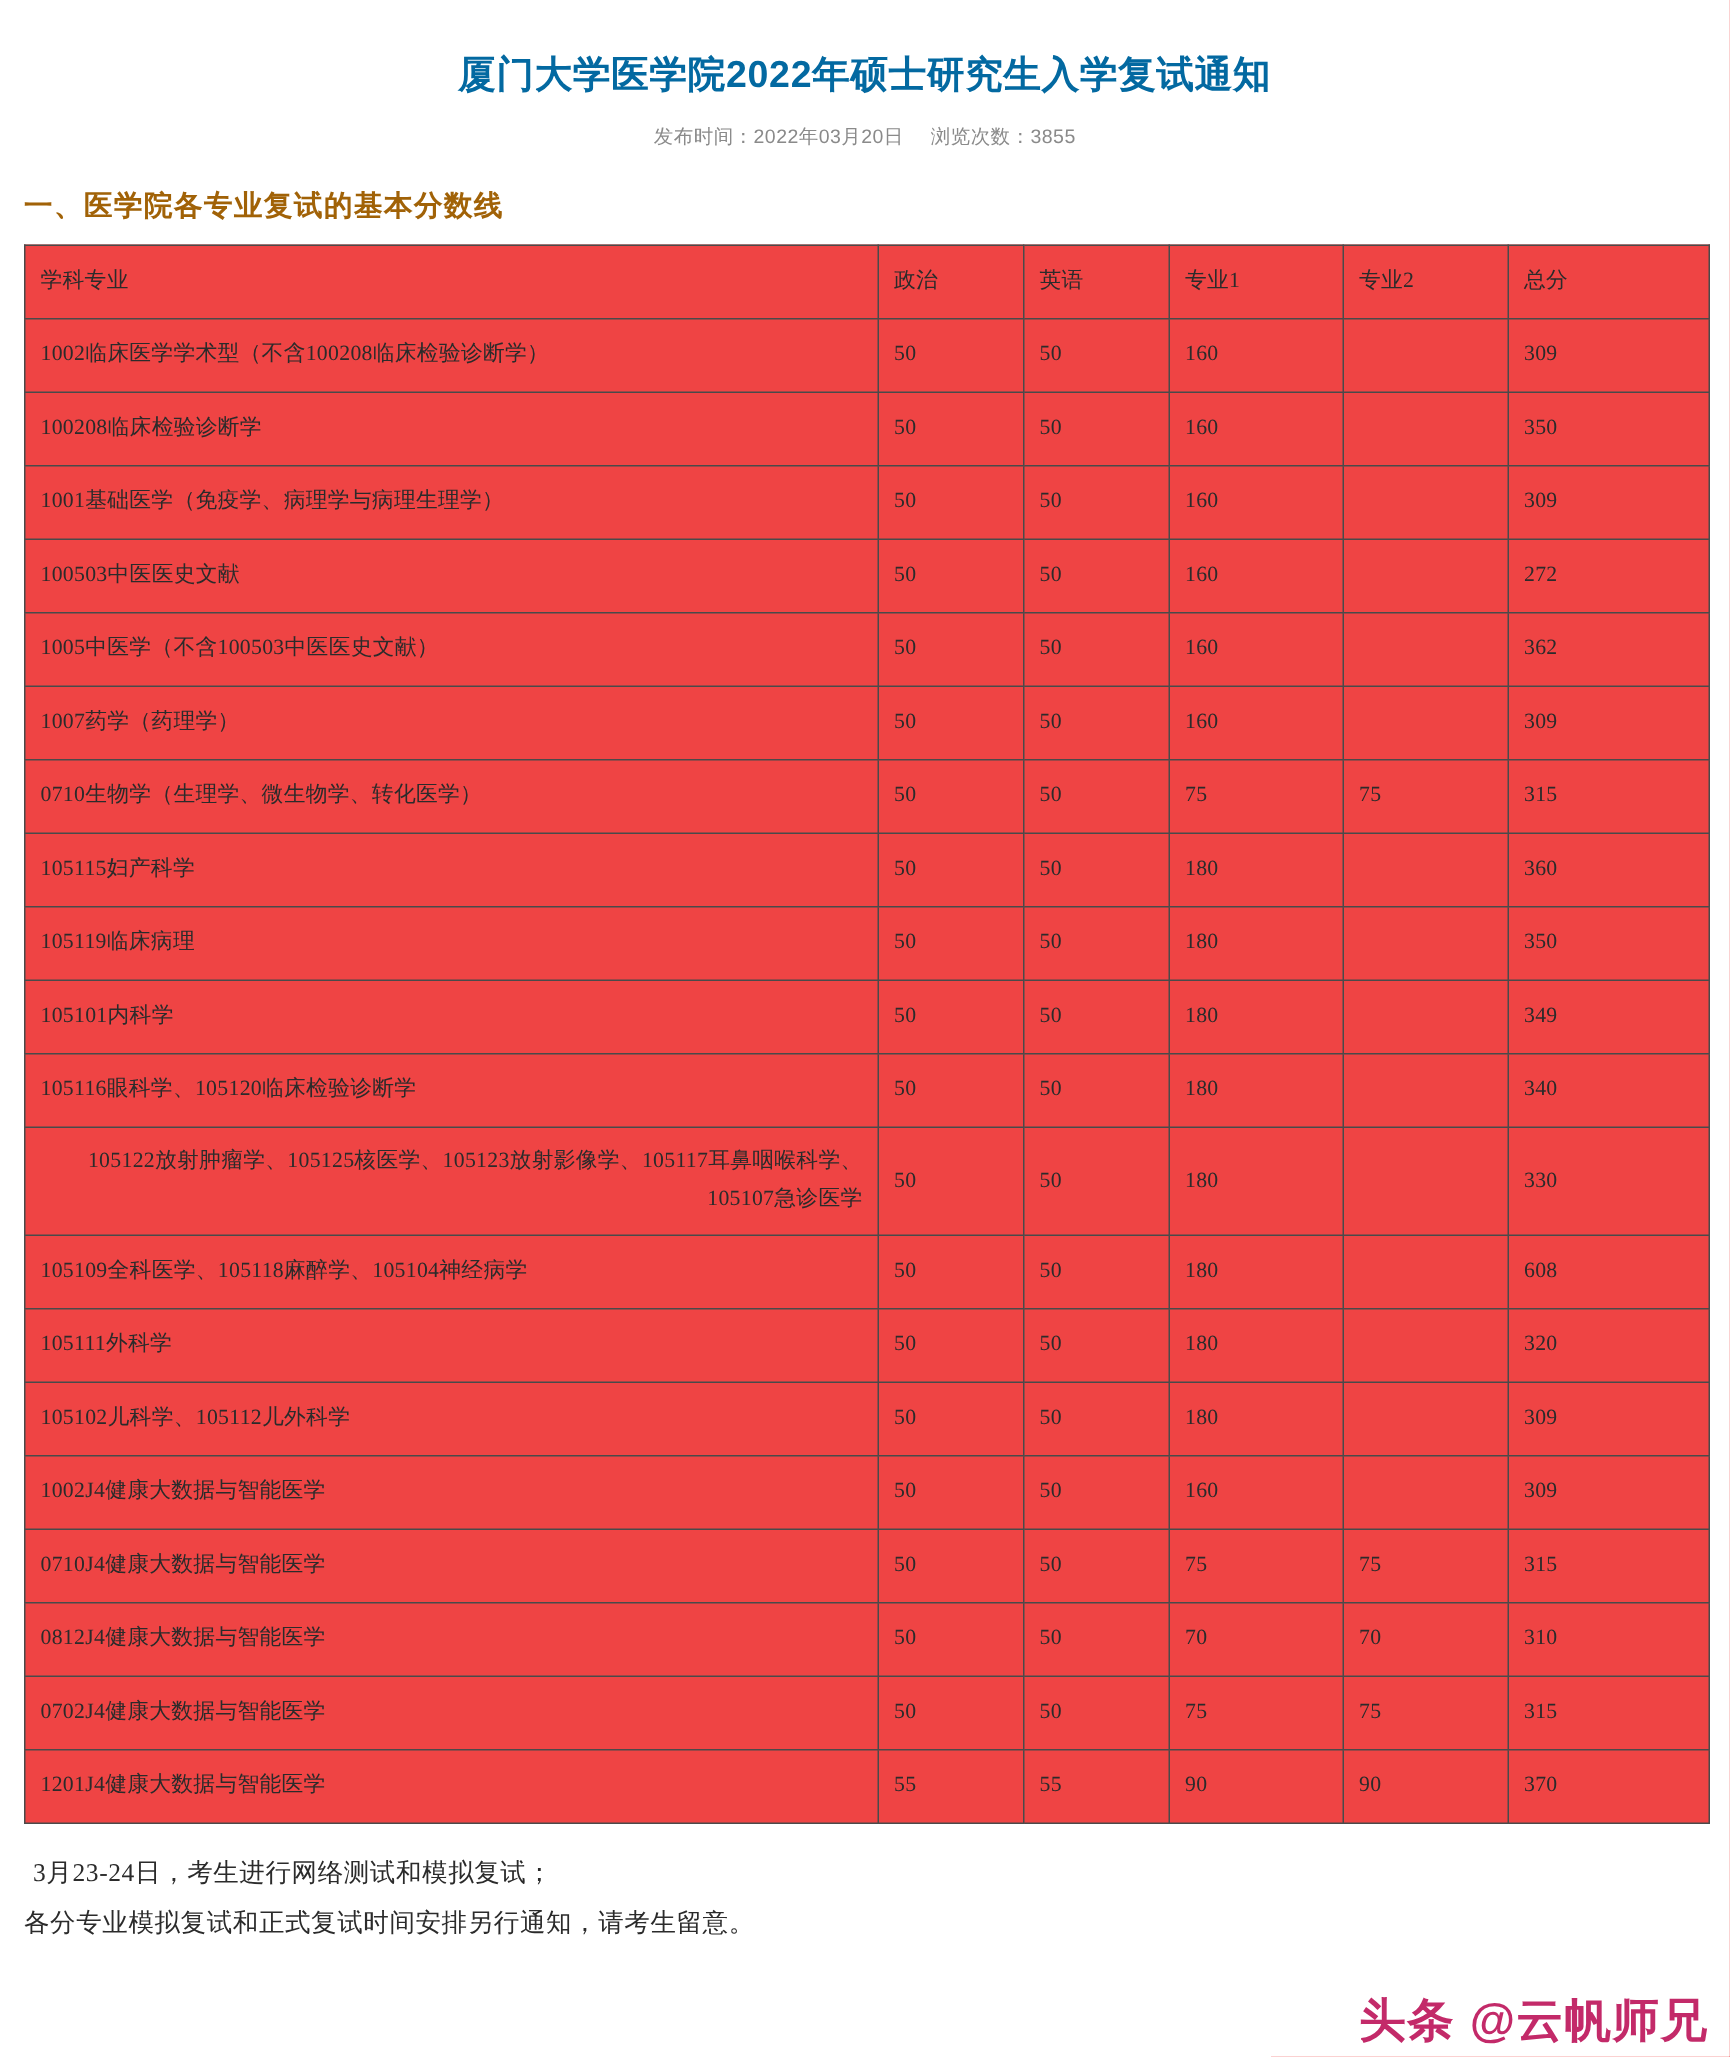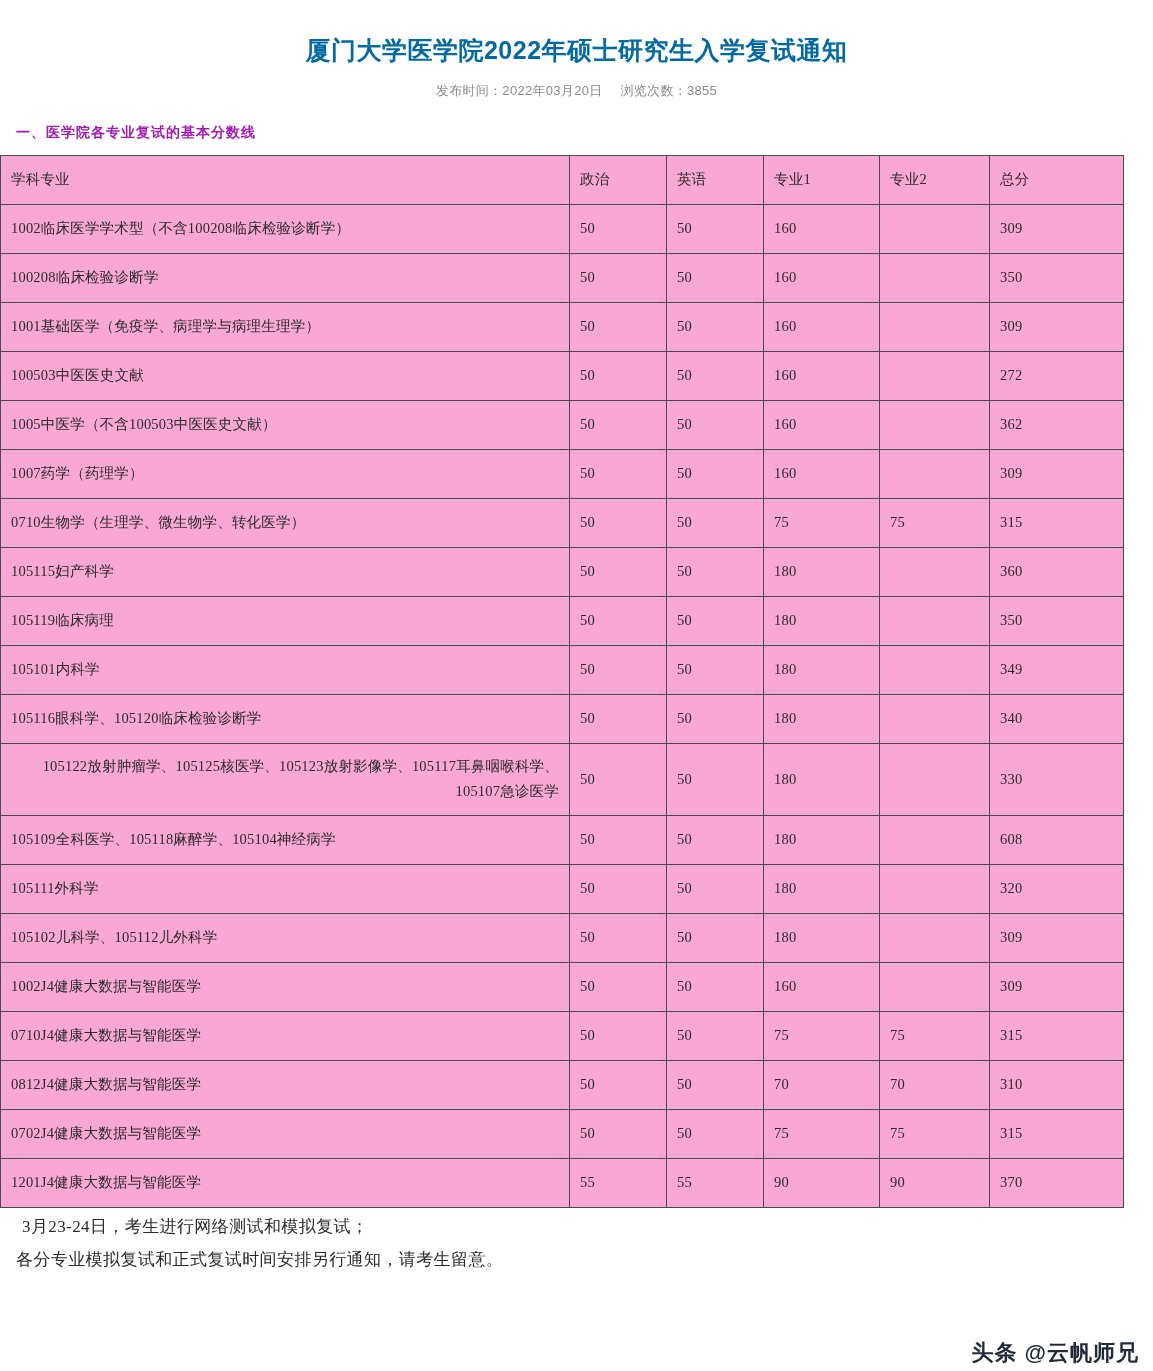--- a/index.html
+++ b/index.html
@@ -42,34 +42,35 @@
     font-size: 13px;
     color: #8a8a8a;
     letter-spacing: 0.3px;
   }
   .doc-meta .meta-gap { display: inline-block; width: 18px; }
 
   
   .section-heading {
     font-family: "Liberation Serif", "DejaVu Serif", serif;
     font-weight: bold;
-    font-size: 14px;
-    color: #a21caf;
+    font-size: 19px;
+    color: #a16207;
     margin: 0 0 0 16px;
     letter-spacing: 1px;
   }
   #sec1-heading { padding-top: 24px; padding-bottom: 13px; }
   #sec2-heading { padding-top: 12px; padding-bottom: 16px; }
 
   
   .score-table {
     border-collapse: collapse;
     width: 1123px;
+    margin-left: 16px;
     table-layout: fixed;
-    background: #f9a8d4;
+    background: #ef4444;
   }
   .score-table td, .score-table th {
     border: 1px solid #4a4a4a;
     font-family: "Liberation Serif", "DejaVu Serif", serif;
     font-size: 14.5px;
     font-weight: normal;
     color: #2b2b2b;
     text-align: left;
     vertical-align: middle;
     padding: 6px 10px;
@@ -84,41 +85,41 @@
   .col-prof1   { width: 116px; }
   .col-prof2   { width: 110px; }
   .col-total   { width: 134px; }
 
   .score-table tr.row-tall { height: 72px; }
   .score-table tr.row-tall td.cell-major { line-height: 1.7; text-align: right; }
 
   
   .notes {
     margin-left: 16px;
-    margin-top: 2px;
+    margin-top: 16px;
   }
   .note-line {
     font-family: "Liberation Serif", "DejaVu Serif", serif;
     font-size: 17px;
     color: #2b2b2b;
     line-height: 1.95;
     letter-spacing: 0.4px;
     white-space: nowrap;
   }
   .note-indent { padding-left: 6px; }
 
   
   .watermark {
     position: absolute;
     right: 14px;
     bottom: 20px;
     font-family: "Liberation Sans", "DejaVu Sans", sans-serif;
     font-weight: bold;
-    font-size: 22px;
-    color: #0f172a;
+    font-size: 31px;
+    color: #be185d;
     letter-spacing: 1px;
     opacity: 0.92;
     white-space: nowrap;
   }
   .watermark .wm-at { font-weight: bold; }
 </style>
 </head>
 <body>
 
 <div class="page">

